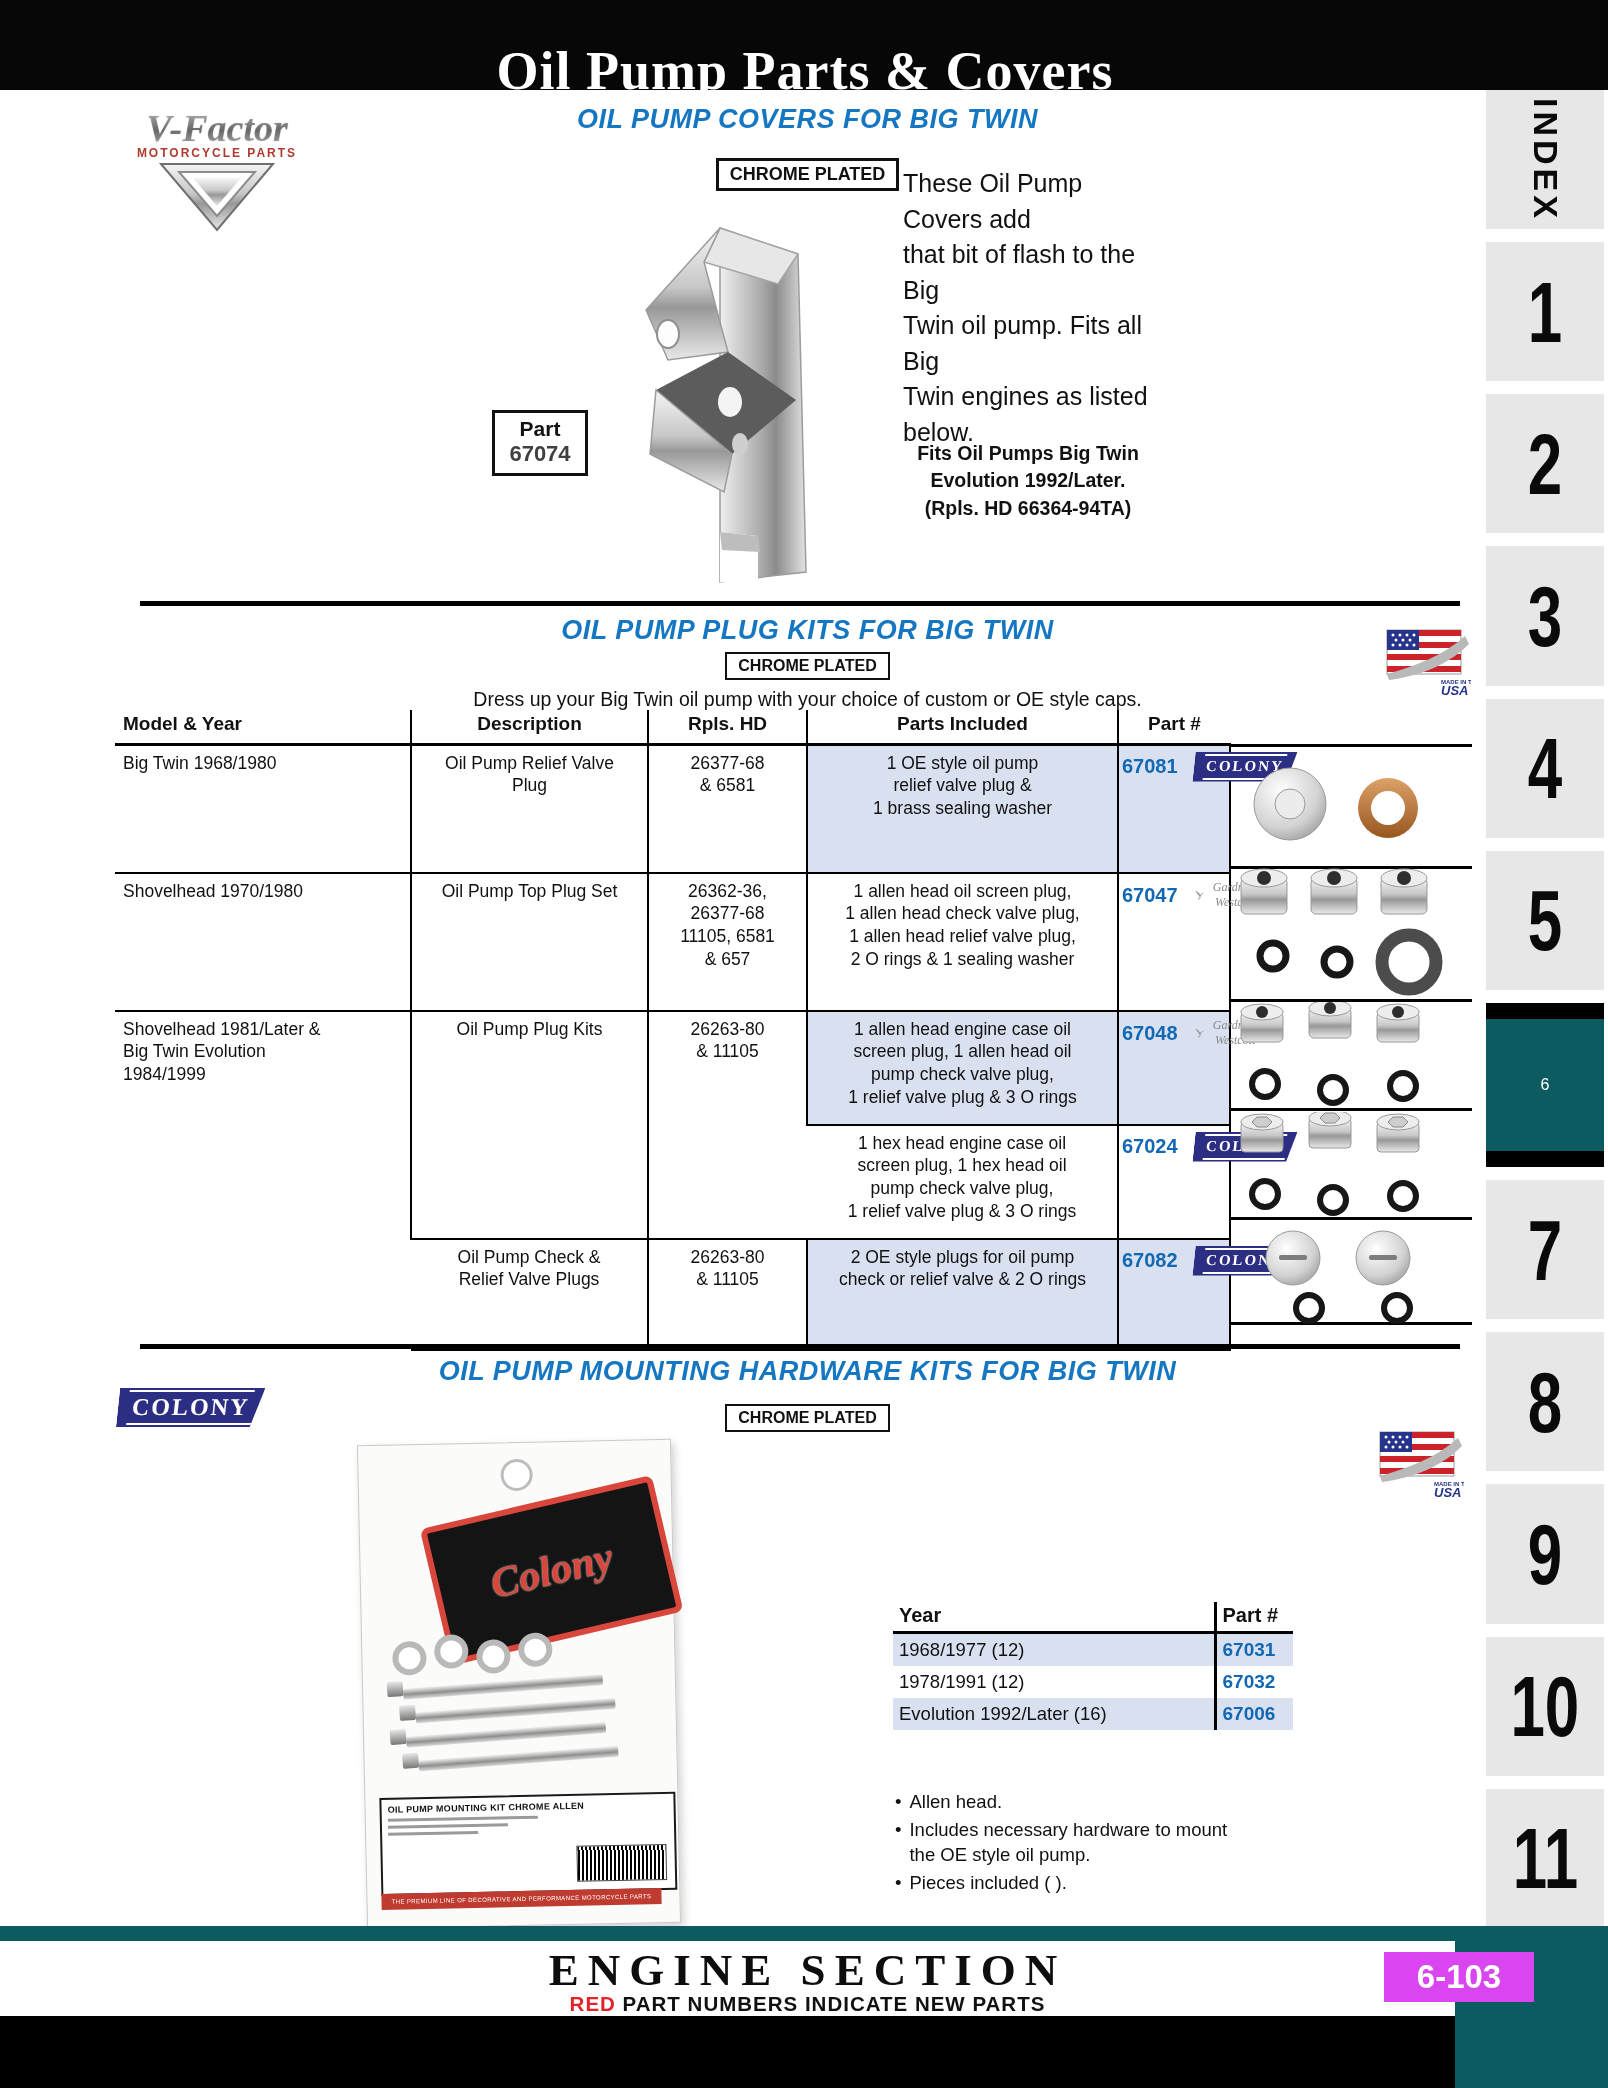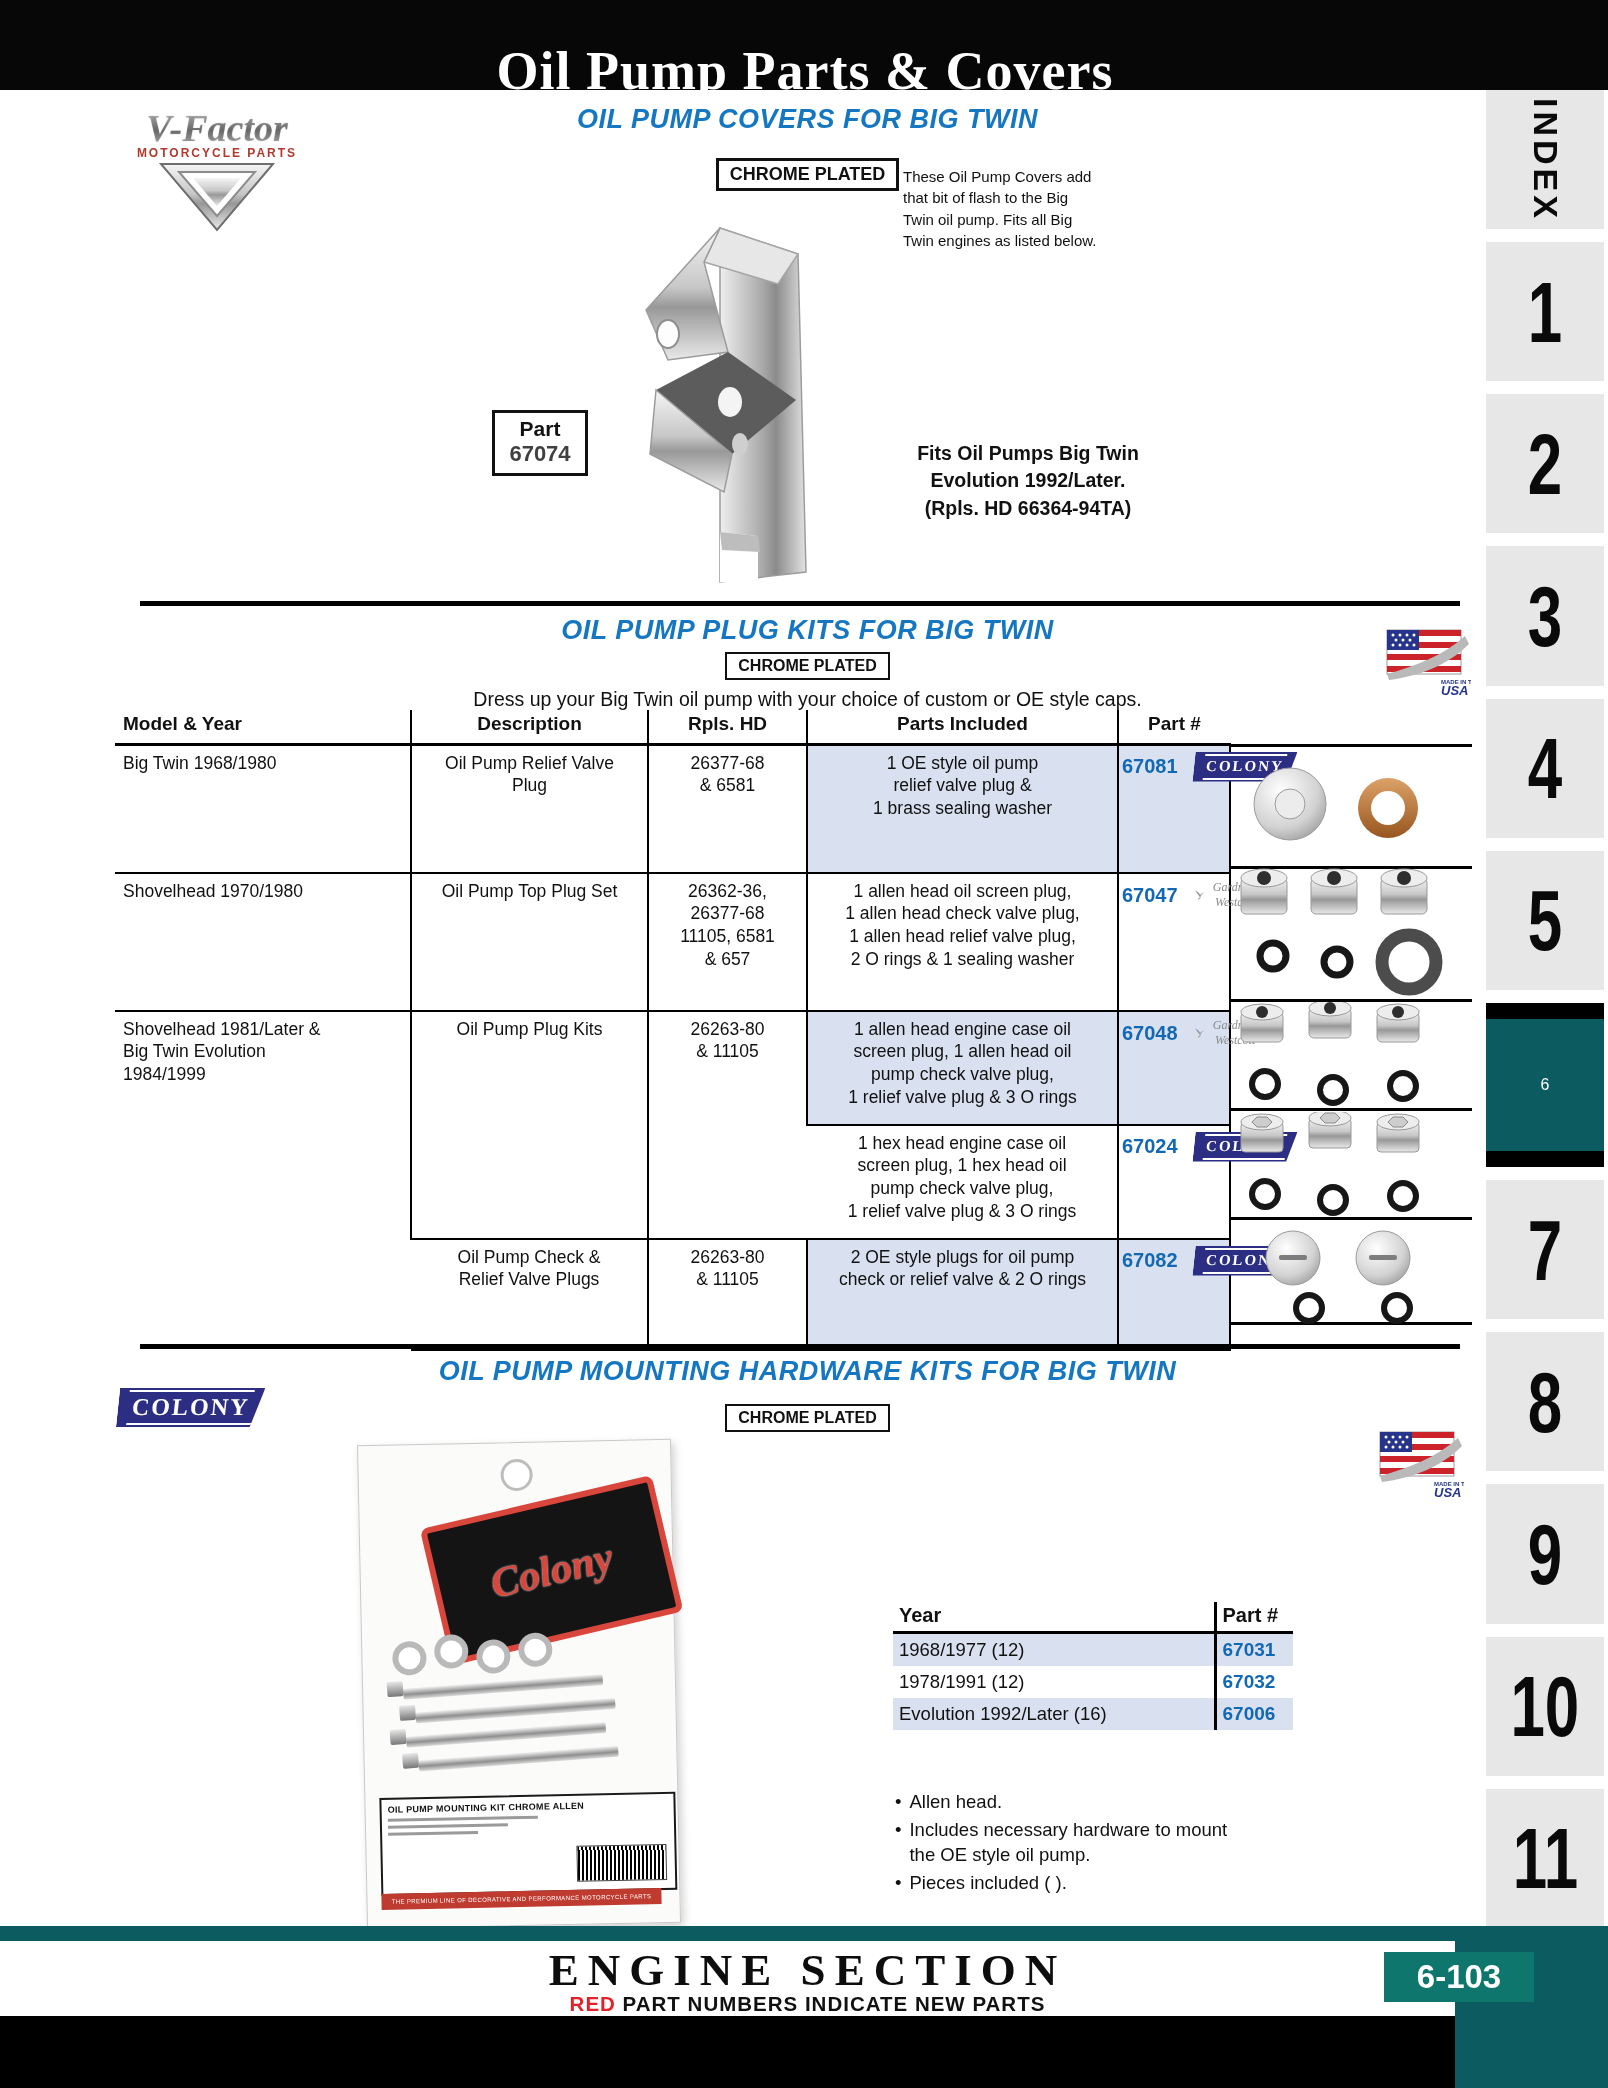--- a/index.html
+++ b/index.html
@@ -37,21 +37,21 @@
   .colony.big .in{font-size:24px;padding:2px 4px;}
   .gw{display:flex;align-items:center;gap:3px;color:#8a8a8a;font-family:"Liberation Serif",serif;
       font-style:italic;font-size:12px;}
 
   
   #vfactor{left:112px;top:106px;width:210px;text-align:center;}
   #vfactor .vf-name{font-family:"Liberation Serif",serif;font-weight:bold;font-style:italic;font-size:38px;
       background:linear-gradient(#f2f2f2 20%,#8b8b8b 55%,#d9d9d9 80%);-webkit-background-clip:text;
       background-clip:text;color:transparent;text-shadow:0 0 1px rgba(60,60,60,.45);}
   #vfactor .vf-tag{font-size:12px;letter-spacing:2px;color:#b03a2e;font-weight:bold;margin-top:-4px;}
-  #covers-desc{left:903px;top:166px;width:260px;font-size:15px;line-height:1.42;}
+  #covers-desc{left:903px;top:166px;width:260px;font-size:25px;line-height:1.42;}
   #part-box{left:492px;top:410px;width:90px;border:3px solid #111;text-align:center;padding:4px 0 6px;background:#fff;}
   #part-box .lbl{font-weight:bold;font-size:21px;color:#111;}
   #part-box .no{font-weight:bold;font-size:22px;color:#404040;}
   #covers-fits{left:886px;top:440px;width:284px;text-align:center;font-weight:bold;font-size:19.5px;line-height:1.4;}
 
   
   table.plug{border-collapse:collapse;table-layout:fixed;width:1115px;font-size:17.5px;line-height:1.3;}
   table.plug th{font-size:19px;font-weight:bold;border-bottom:3px solid #000;padding:2px 4px 6px;vertical-align:bottom;}
   table.plug th+th,table.plug td+td{border-left:2.5px solid #000;}
   table.plug td{border-top:2.5px solid #000;vertical-align:top;text-align:center;padding:6px 3px 2px;}
@@ -99,21 +99,21 @@
        font-size:6px;display:flex;align-items:center;justify-content:center;letter-spacing:.4px;white-space:nowrap;overflow:hidden;}
 
   
   #teal-band{left:0;top:1926px;width:1608px;height:162px;background:#0b5b60;}
   #foot-strip{left:0;top:1941px;width:1455px;height:75px;background:#ffffff;}
   #engine-title{left:160px;top:1944px;width:1295px;text-align:center;font-family:"Liberation Serif",serif;
        font-weight:900;font-size:45px;letter-spacing:9px;color:#0d0d0d;}
   #red-note{left:160px;top:1992px;width:1295px;text-align:center;font-weight:bold;font-size:20.5px;letter-spacing:1px;}
   #red-note .red{color:#e2232a;}
   #bottom-bar{left:0;top:2016px;width:1455px;height:72px;background:#000;}
-  #pageno{left:1384px;top:1952px;width:150px;height:50px;background:#0f766e;color:#fff;display:flex;
+  #pageno{left:1384px;top:1952px;width:150px;height:50px;background:#d946ef;color:#fff;display:flex;
        align-items:center;justify-content:center;font-weight:bold;font-size:33px;}
 </style>
 </head>
 <body>
 
 <svg width="0" height="0" style="position:absolute">
   <defs>
     <linearGradient id="chrome" x1="0" y1="0" x2="0" y2="1">
       <stop offset="0" stop-color="#f5f5f5"></stop>
         <stop offset=".45" stop-color="#c7c7c7"></stop>

